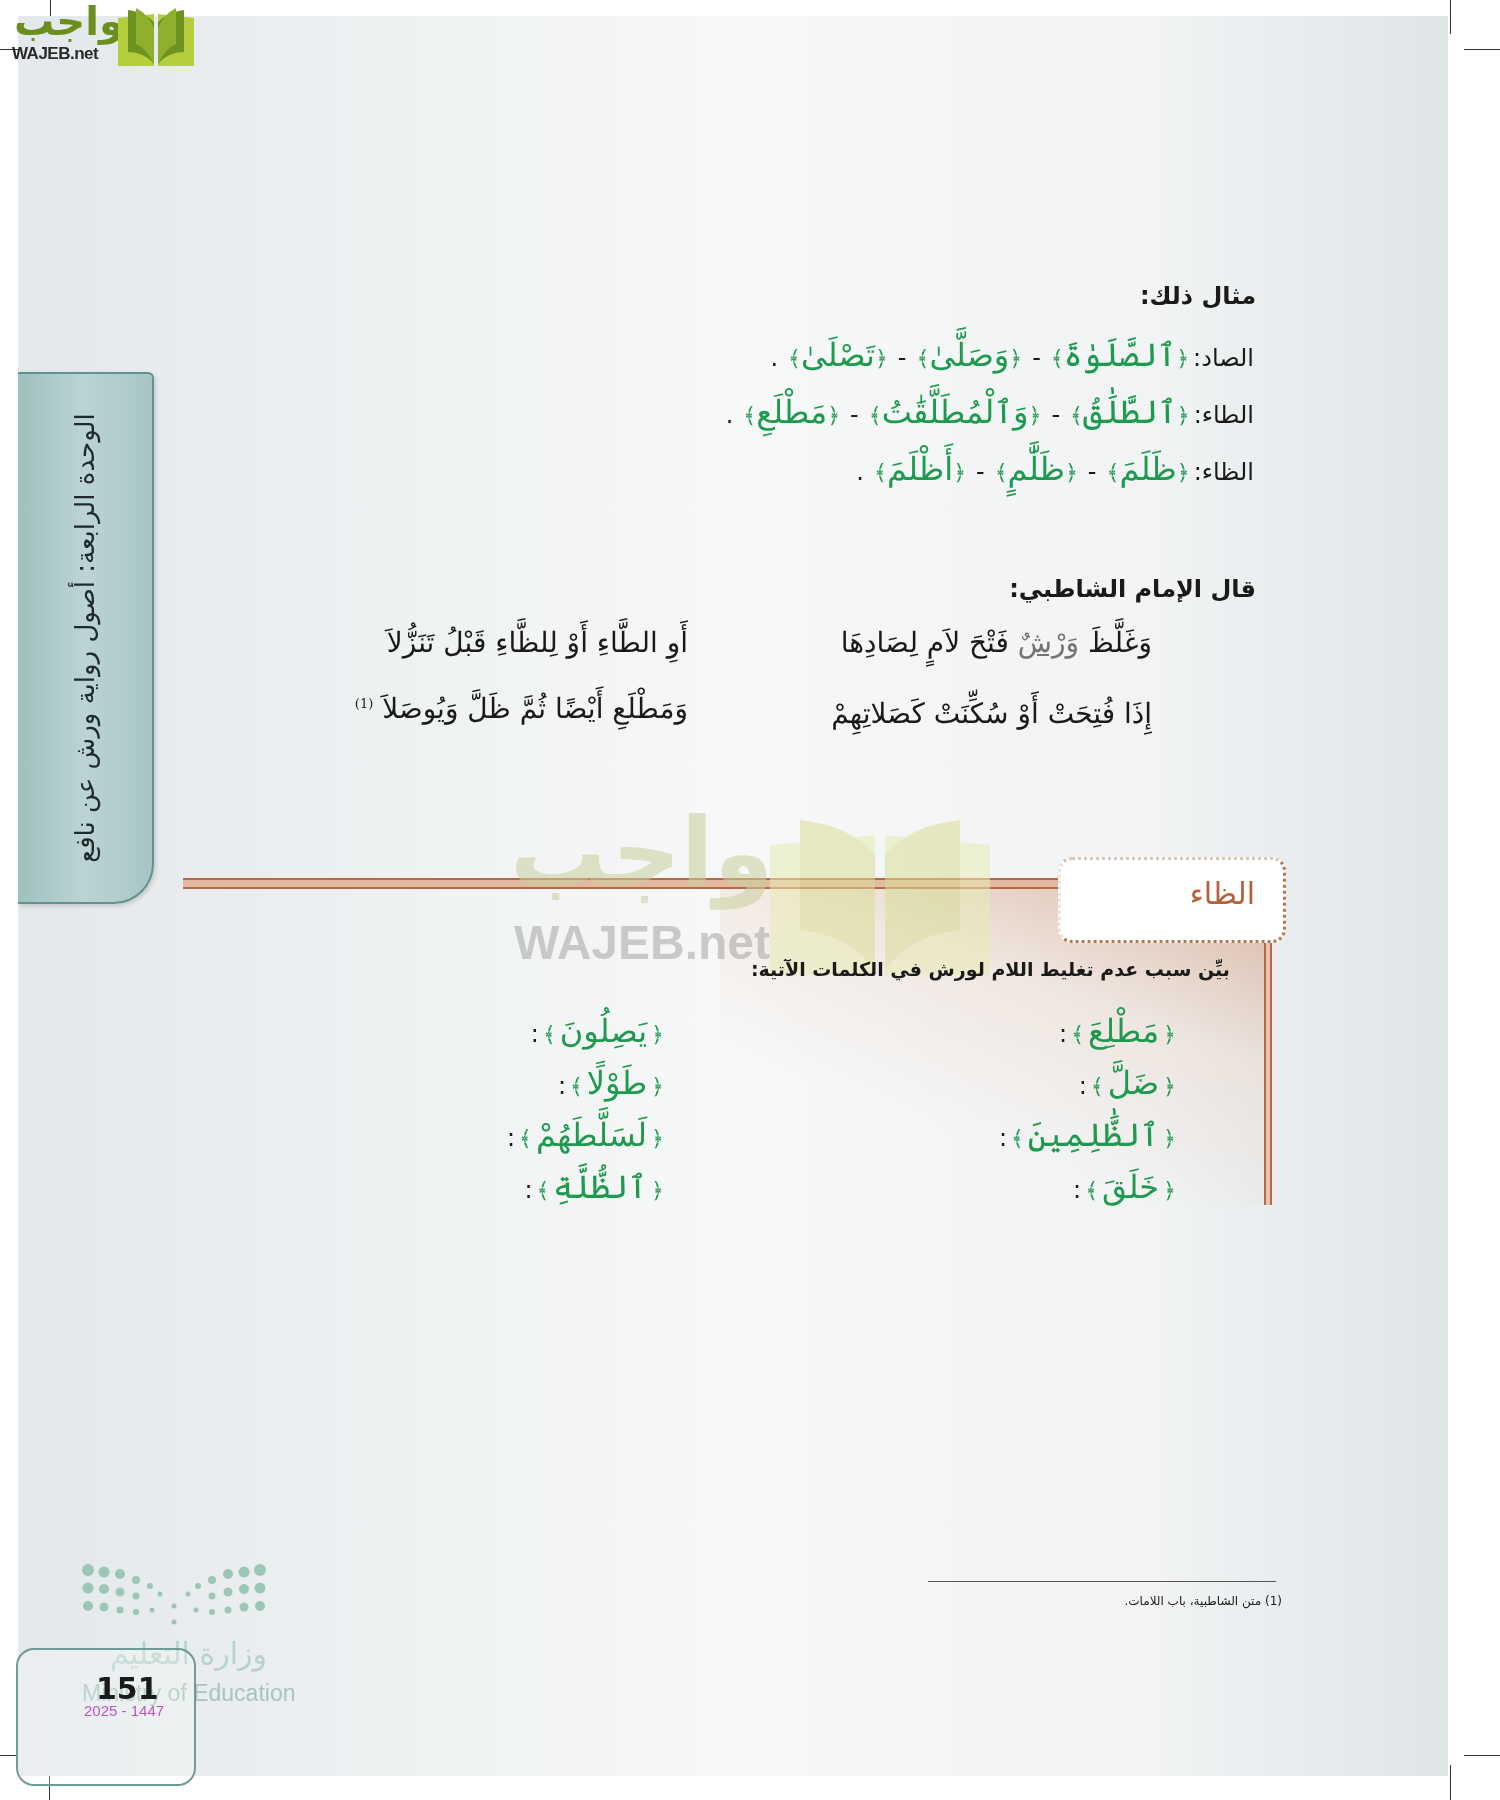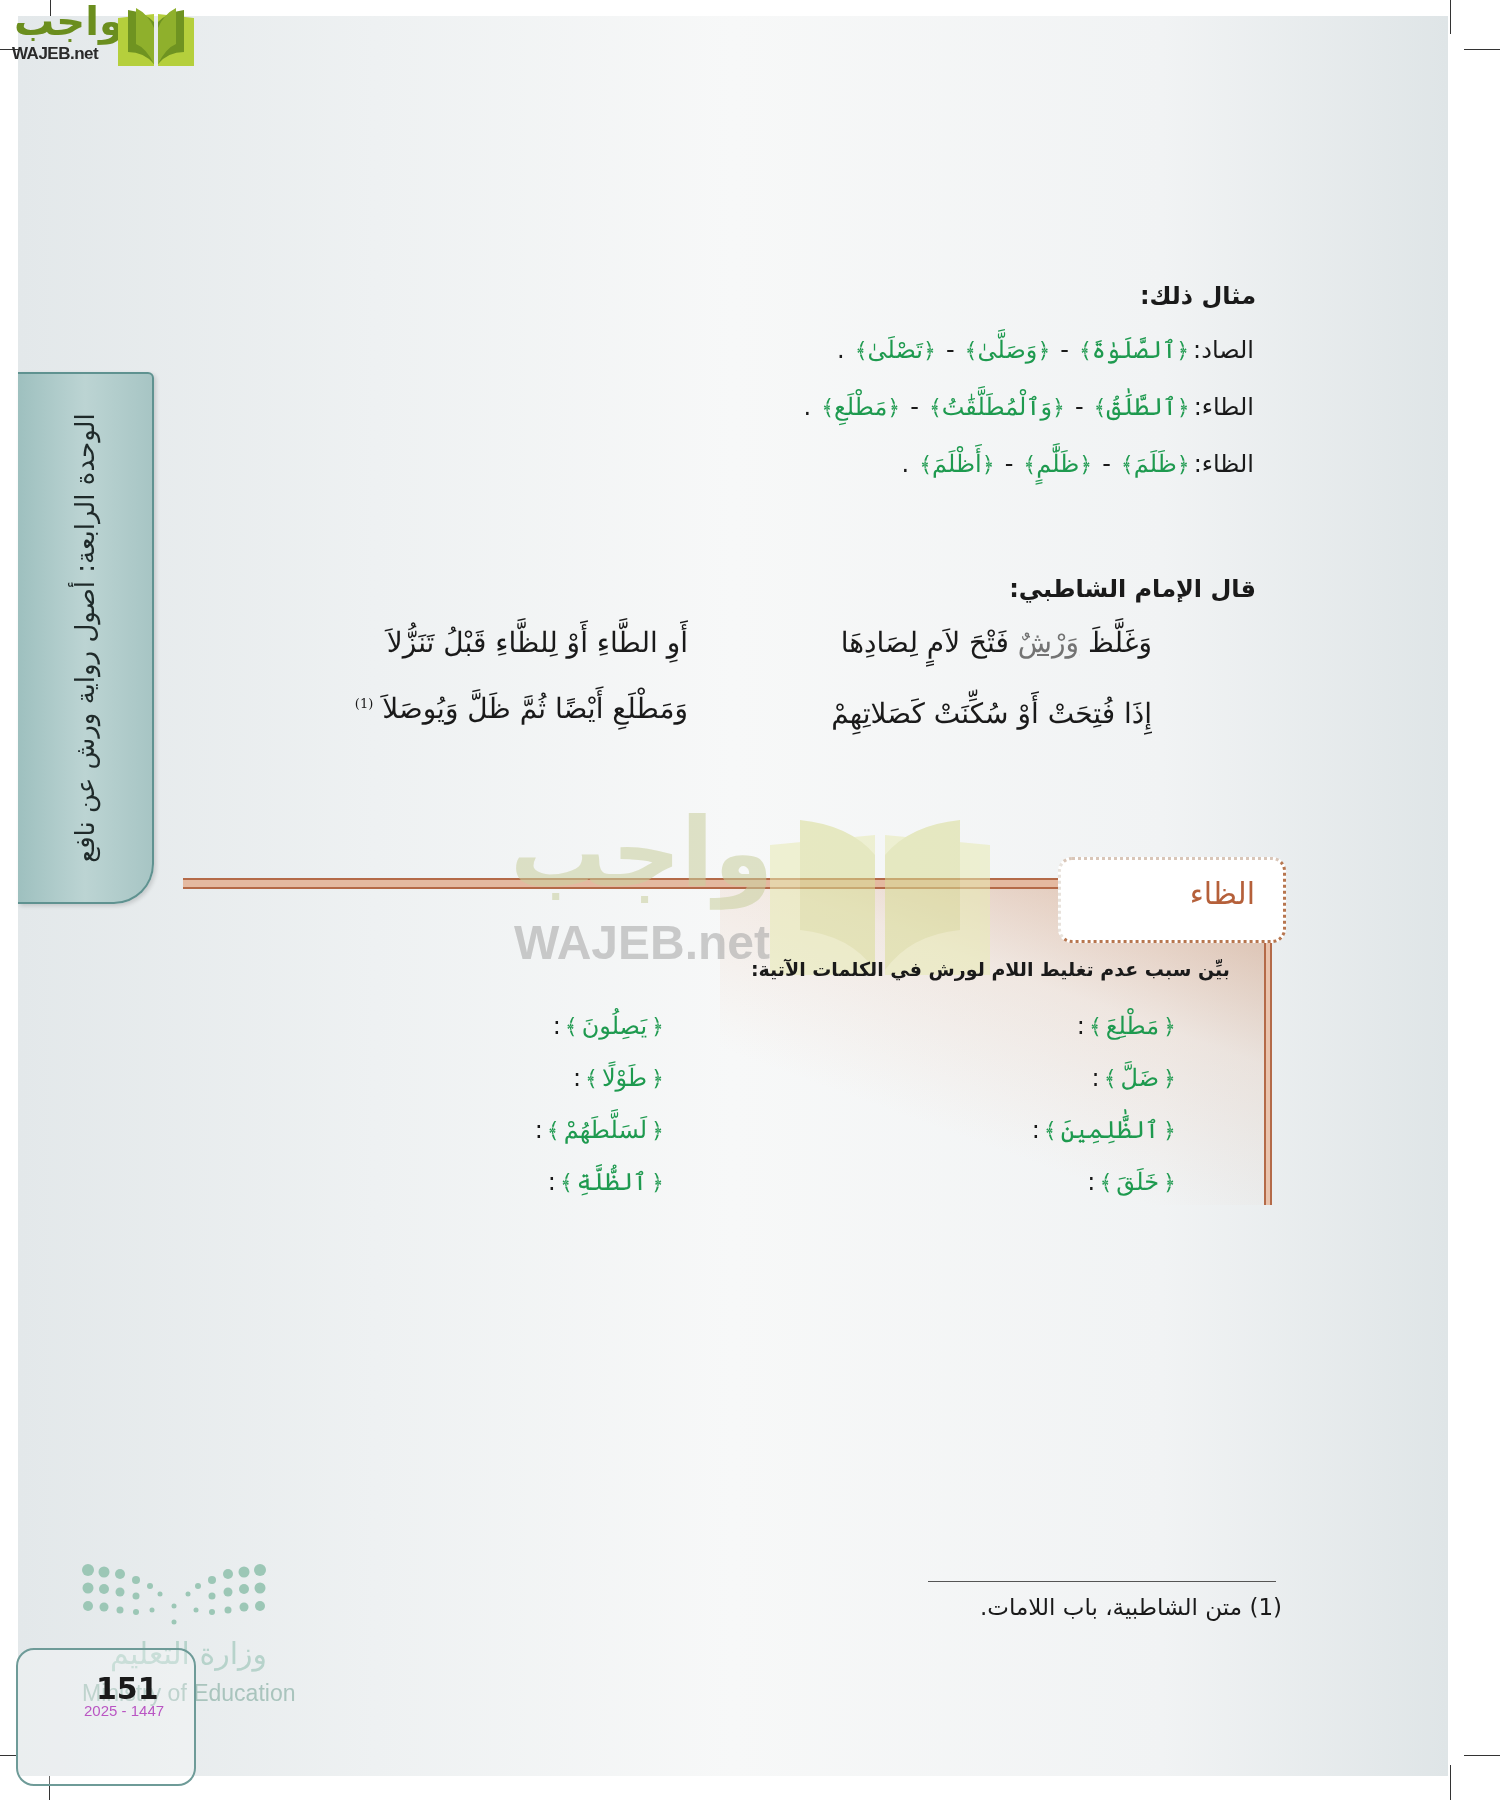--- a/index.html
+++ b/index.html
@@ -31,21 +31,21 @@
     position: absolute; left: 50%; top: 50%;
     transform: translate(-50%, -50%) rotate(-90deg);
     white-space: nowrap; font-size: 26px; color: #1f2a2a; direction: rtl;
     font-family: "DejaVu Sans", sans-serif;
   }
 
   .rtl { direction: rtl; }
   .abs { position: absolute; }
   .heading { font-weight: bold; font-size: 24px; color: #1a1a1a; }
   .row-label { font-size: 24px; color: #1a1a1a; }
-  .quran { color: #1e9a4f; font-family: "DejaVu Serif", serif; font-size: 24px; }
+  .quran { color: #1e9a4f; font-family: "DejaVu Serif", serif; font-size: 32px; }
   .orn { color: #1e9a4f; font-size: 22px; }
   .sep { color: #1a1a1a; font-size: 24px; margin: 0 6px; }
 
   .example-row { position: absolute; right: 246px; display: flex; flex-direction: row; align-items: baseline; gap: 4px; white-space: nowrap; }
 
   .verse { position: absolute; font-family: "DejaVu Serif", serif; font-size: 28px; color: #1a1a1a; white-space: nowrap; letter-spacing: 1px; }
   .verse .red { color: #737373; text-decoration: underline; }
   .footref { font-size: 13px; vertical-align: super; }
 
   
@@ -75,21 +75,21 @@
   .word .colon { color: #1a1a1a; font-size: 24px; }
 
   
   .wm { position: absolute; left: 510px; top: 815px; width: 520px; height: 160px; pointer-events: none; opacity: 0.55; }
   .wm-ar { position: absolute; left: 0; top: -18px; font-size: 96px; font-weight: bold; color: #c9cf9e; direction: rtl; }
   .wm-en { position: absolute; left: 4px; top: 100px; font-size: 48px; font-weight: bold; color: #a5a5a5; font-family: "Liberation Sans", sans-serif; }
   .wm-book { position: absolute; left: 260px; top: 0; }
 
   
   .fn-line { position: absolute; left: 928px; top: 1581px; width: 348px; height: 1px; background: #555; }
-  .fn-text { position: absolute; right: 218px; top: 1594px; font-size: 23px; color: #1a1a1a; direction: rtl; white-space: nowrap; }
+  .fn-text { position: absolute; right: 218px; top: 1594px; font-size: 12px; color: #1a1a1a; direction: rtl; white-space: nowrap; }
 
   
   .ministry { position: absolute; left: 82px; top: 1562px; width: 190px; height: 150px; }
   .m-ar { position: absolute; left: 0px; top: 74px; font-size: 30px; color: #b7d3cb; direction: rtl; width: 185px; text-align: right; }
   .m-en { position: absolute; left: 0px; top: 118px; font-size: 23px; color: #a9c4bd; font-family: "Liberation Sans", sans-serif; white-space: nowrap; }
   .m-year { position: absolute; left: 2px; top: 140px; font-size: 15px; color: #a21caf; font-family: "Liberation Sans", sans-serif; }
   .page-box {
     position: absolute; left: 16px; top: 1648px; width: 176px; height: 134px;
     border: 2px solid #6e9b98; border-radius: 18px;
     background: rgba(255,255,255,0.25);

